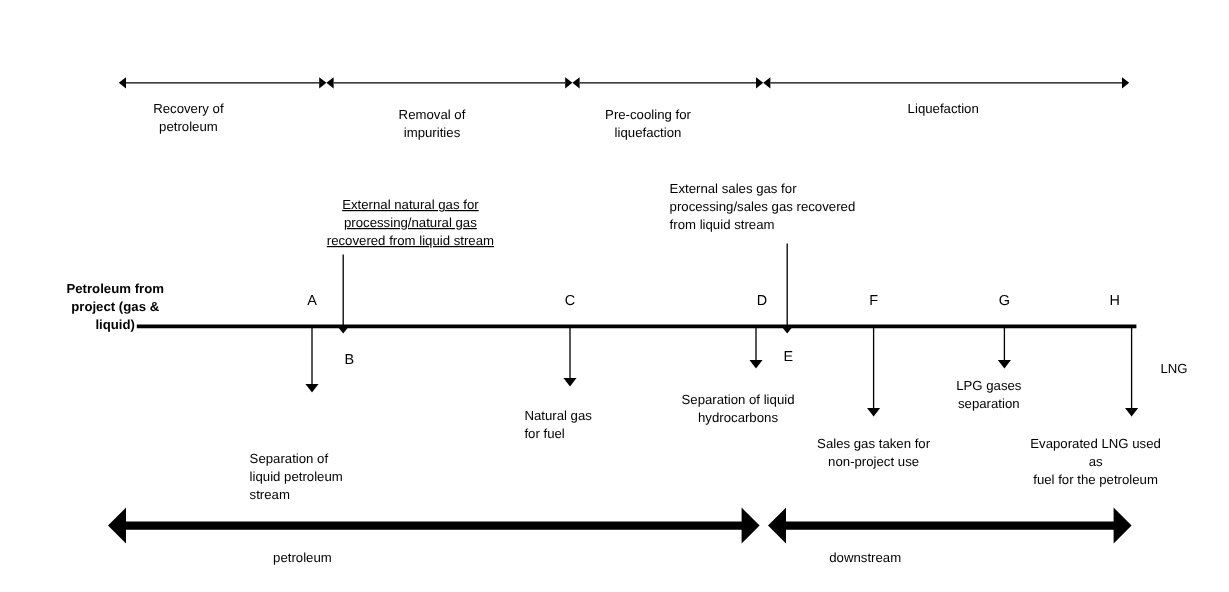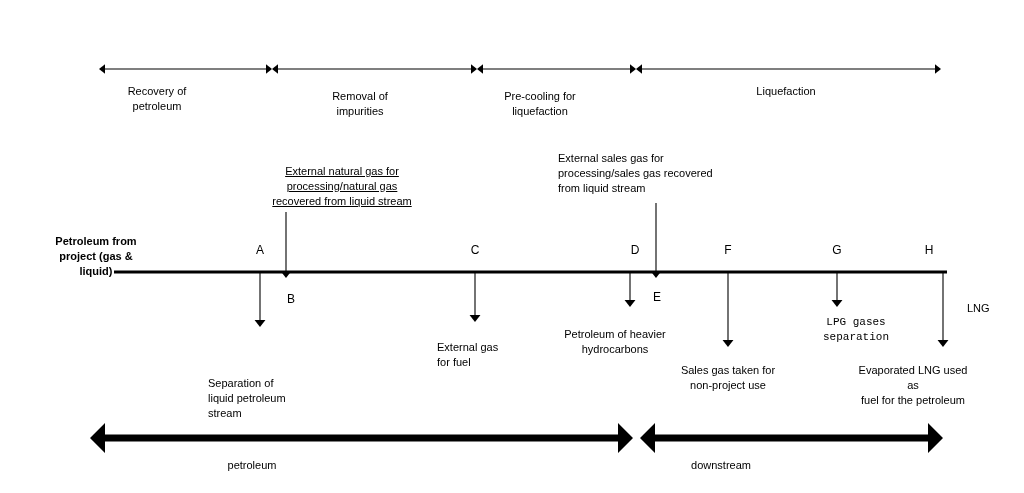--- a/index.html
+++ b/index.html
@@ -120,27 +120,27 @@
       <div class="txt center" style="left: 929px; top: 243px; font-size: 12px;">H</div>
       <div class="txt center" style="left: 342px; top: 164px; text-decoration: underline;">External natural gas for
 processing/natural gas
 recovered from liquid stream</div>
       <div class="txt left" style="left: 558px; top: 151px;">External sales gas for
 processing/sales gas recovered
 from liquid stream</div>
       <div class="txt left" style="left: 208px; top: 340px; margin-top: 36px;">Separation of
 liquid petroleum
 stream</div>
-      <div class="txt left" style="left: 437px; top: 340px;">External gas
+      <div class="txt left" style="left: 437px; top: 340px;">Natural gas
 for fuel</div>
-      <div class="txt center" style="left: 615px; top: 327px;">Petroleum of heavier
+      <div class="txt center" style="left: 615px; top: 327px;">Separation of liquid
 hydrocarbons</div>
       <div class="txt center" style="left: 728px; top: 363px;">Sales gas taken for
 non-project use</div>
-      <div class="txt center" style="left: 856px; top: 315px; font-family: Liberation Mono, monospace;">LPG gases
+      <div class="txt center" style="left: 824px; top: 315px;">LPG gases
 separation</div>
       <div class="txt center" style="left: 913px; top: 363px;">Evaporated LNG used as
 fuel for the petroleum</div>
       <div class="txt center" style="left: 252px; top: 458px;">petroleum</div>
       <div class="txt center" style="left: 721px; top: 458px;">downstream</div>
     </div>
 
 </div>
 
 </body></html>

